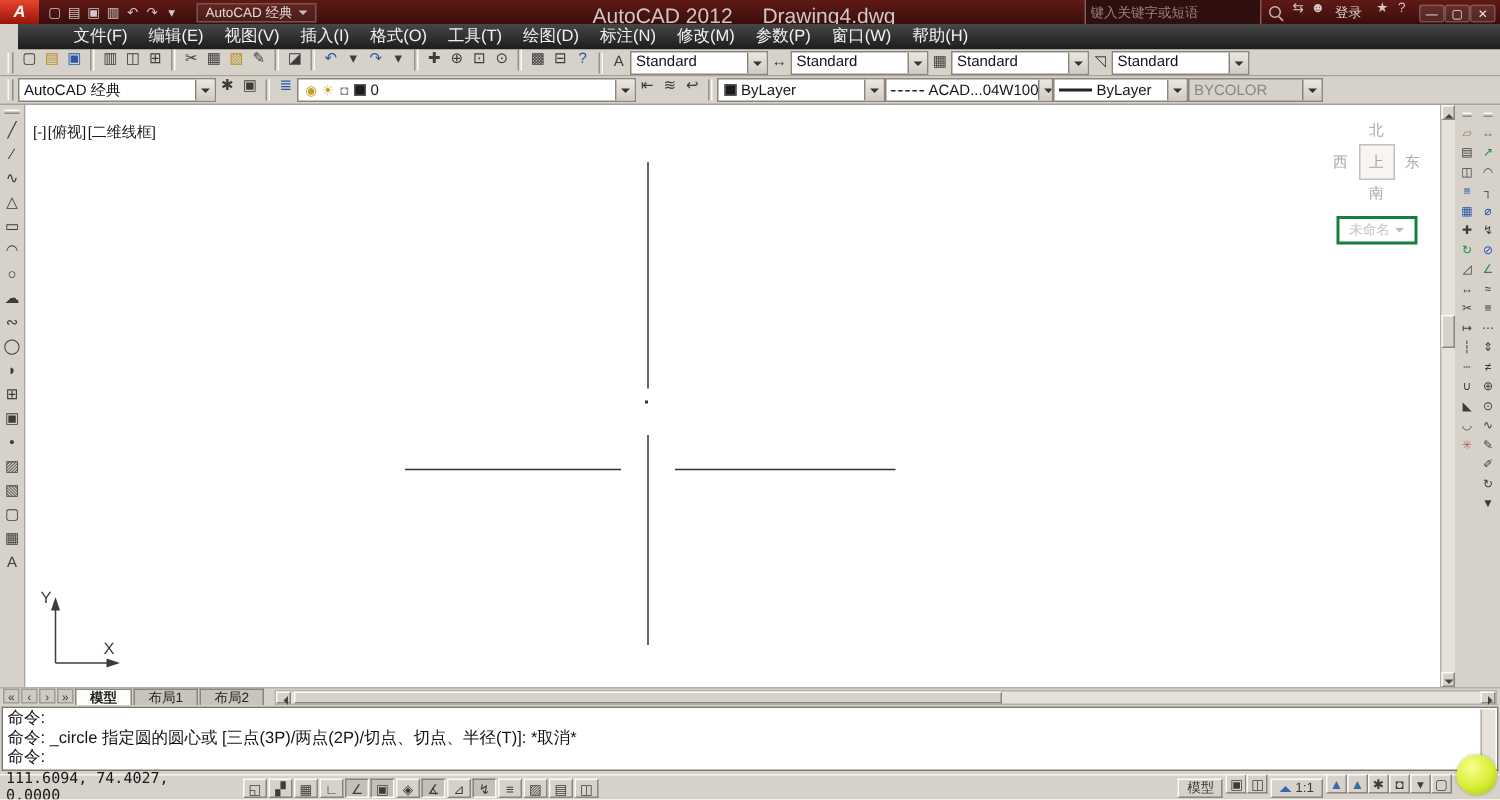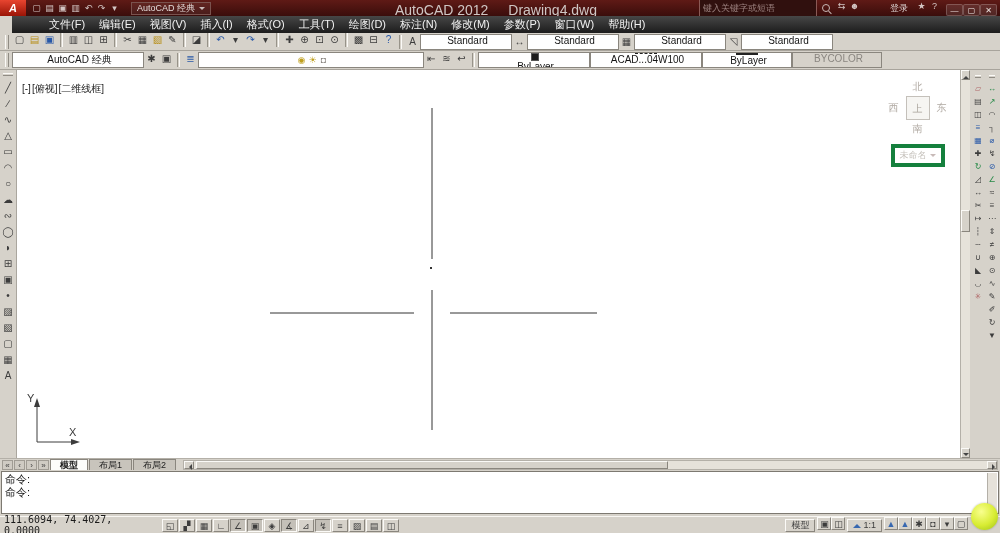--- a/index.html
+++ b/index.html
@@ -20,38 +20,38 @@
     background:rgba(255,255,255,0.06); font-size:9px; color:#e2dad8; display:flex; align-items:center; gap:4px; }
   .ws-combo .caret, .vc-arr { width:0; height:0; border:3px solid transparent; border-top-color:#c8bab8; margin-top:3px; }
   .title-text { position:absolute; left:395px; top:2px; font-size:14px; color:#cfc6c4; }
   .title-doc { margin-left:16px; }
   #infocenter { margin-left:auto; display:flex; align-items:center; gap:5px; padding-right:3px; }
   #search-input { width:118px; height:24px; background:#30100e; border:1px solid #8a5a56;
     color:#d0c0be; font-size:9px; padding:0 3px; outline:none; }
   #search-input::placeholder { color:#9a807e; }
   .mag { width:8px; height:8px; border:1px solid #c8b8b6; border-radius:50%; position:relative; }
   .mag::after { content:""; position:absolute; right:-3px; bottom:-2px; width:4px; height:1px; background:#c8b8b6; transform:rotate(45deg); }
-  .signin { font-size:9px; color:#ddd3d1; display:flex; align-items:center; gap:2px;margin-left:24px; }
+  .signin { font-size:9px; color:#ddd3d1; display:flex; align-items:center; gap:2px; }
   .winbtn { width:17px; height:12px; line-height:11px; text-align:center; font-size:8px; color:#ece4e2;
     background:rgba(255,255,255,0.10); border:1px solid rgba(255,255,255,0.20); border-radius:2px; display:inline-block; }
   
   #menubar { position:absolute; top:16px; left:12px; width:100%; height:17px;
     background:linear-gradient(#474747,#1c1c1c); display:flex; align-items:center; padding-left:30px; }
   .menu-item { padding:0 7px; font-size:11px; line-height:17px; color:#f2f2f2; white-space:nowrap; }
   
   .toolbar-row { position:absolute; left:0; width:100%; display:flex; align-items:center;
     background:#d6d2ca; border-bottom:1px solid #a8a49c; padding:0 2px; }
   #tb1 { top:33px; height:18px; }
   #tb2 { top:51px; height:19px; }
   .tbi { width:15px; height:15px; line-height:15px; text-align:center; font-size:10px;
     color:#3c3c3c; display:inline-block; overflow:hidden; }
   .tsep { display:inline-block; width:3px; height:14px; border-left:1px solid #979389; border-right:1px solid #fbfaf7; margin:0 3px; }
   .vgrip { width:4px; height:14px; border-left:1px solid #fbfaf7; border-right:1px solid #908c84; margin:0 3px; }
   .combo { display:inline-flex; align-items:center; height:16px; background:#fff;
-    border:1px solid #8a867e; font-size:10px; padding-left:3px; color:#141414; white-space:nowrap; overflow:hidden;flex-direction:column; }
+    border:1px solid #8a867e; font-size:10px; padding-left:3px; color:#141414; white-space:nowrap; overflow:hidden; }
   .combo .arr { margin-left:auto; width:13px; align-self:stretch; background:linear-gradient(#ece8e0,#cfcbc3);
     border-left:1px solid #8a867e; position:relative; flex:none; }
   .combo .arr::after { content:""; position:absolute; left:3px; top:6px; border:3px solid transparent; border-top-color:#333; }
   .combo.disabled { background:#d6d2ca; color:#8a8680; }
   .w-std { width:92px; } .w-ws { width:132px; } .w-layer { width:226px; }
   .w-color { width:112px; } .w-lt { width:112px; } .w-lw { width:90px; } .w-ps { width:90px; }
   .swatch { width:8px; height:8px; border:1px solid #555; display:inline-block; margin:0 3px 0 1px; flex:none; }
   .lt-preview { display:inline-block; width:22px; height:0; border-top:1px dashed #222; margin-right:3px; flex:none; }
   .lw-preview { display:inline-block; width:22px; height:2px; background:#222; margin-right:3px; flex:none; }
   .layer-states { display:inline-flex; }
@@ -67,21 +67,21 @@
   #draw-svg rect { fill:#333; }
   .vp-controls { position:absolute; left:5px; top:8px; }
   .vpc { color:#1c1c1c; font-size:10px; margin-right:1px; }
   
   .viewcube { position:absolute; right:5px; top:10px; width:75px; text-align:center;
     color:#b4b4b4; font-size:10px; }
   .vc-row { display:flex; align-items:center; justify-content:center; }
   .vc-dir { width:22px; color:#b0a9a2; }
   .vc-face { width:24px; height:24px; line-height:24px; border:1px solid #c4c0ba; margin:2px 1px;
     color:#aaa49c; background:#f6f5f2; display:inline-block; }
-  .vc-view { margin:8px auto 0; width:54px; border:4px solid #15803d; color:#c6c2bc;
+  .vc-view { margin:8px auto 0; width:54px; border:2px solid #15803d; color:#c6c2bc;
     font-size:9px; padding:1px 2px; display:flex; align-items:center; justify-content:center; gap:3px; }
   
   .ucs { position:absolute; left:10px; bottom:8px; }
   .ucs line { stroke:#3c3c3c; stroke-width:1; }
   .ucs polygon { fill:#3c3c3c; }
   .ucs text { font-size:11px; fill:#3c3c3c; font-family:"Liberation Sans",sans-serif; }
   
   #vscroll { position:absolute; left:960px; top:0; width:10px; height:388px; background:#e6e2da; border-left:1px solid #b4b0a8; }
   .sbtn { position:relative; width:100%; height:10px; background:#d6d2ca;
     border:1px solid; border-color:#fbfaf7 #8a867e #8a867e #fbfaf7; }
@@ -382,20 +382,21 @@
     <span class="tab">布局2</span>
     <div id="hscroll">
       <div class="hbtn tri-l" id="hbtn-l"></div>
       <div id="hthumb"></div>
       <div class="hbtn tri-r" id="hbtn-r"></div>
     </div>
   </div>
 
   <div id="cmdwin">
     <span class="cmd-line">命令:</span>
+      <span class="cmd-line">命令: _circle 指定圆的圆心或 [三点(3P)/两点(2P)/切点、切点、半径(T)]: *取消*</span>
       <span class="cmd-line">命令:</span>
       <div id="cmdscroll"></div>
   </div>
 
   <div id="statusbar">
     <span class="coords">111.6094, 74.4027, 0.0000</span>
     <span id="toggles">
         <span class="tbi">◱</span>
         <span class="tbi">▞</span>
         <span class="tbi">▦</span>

